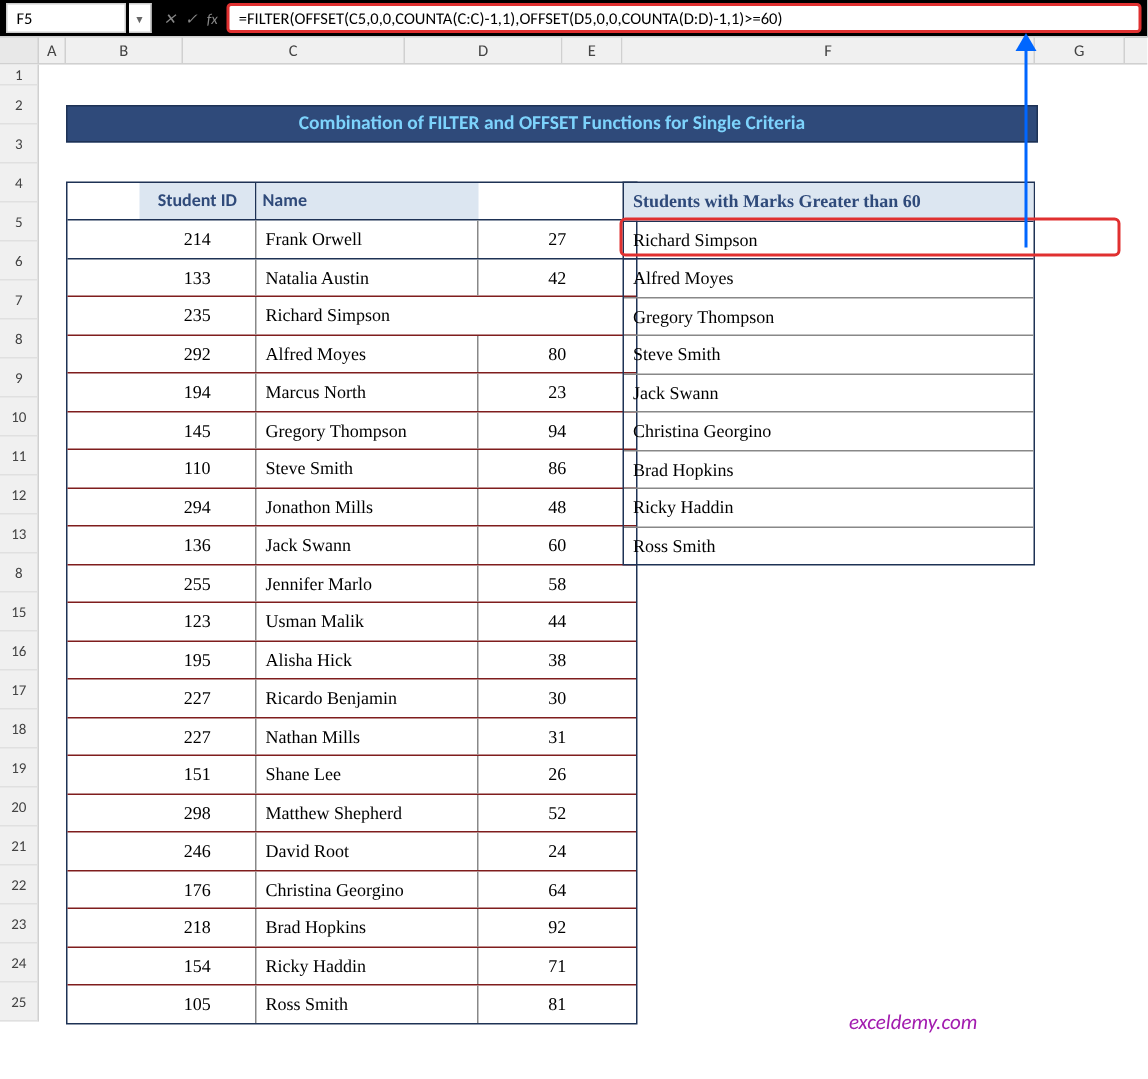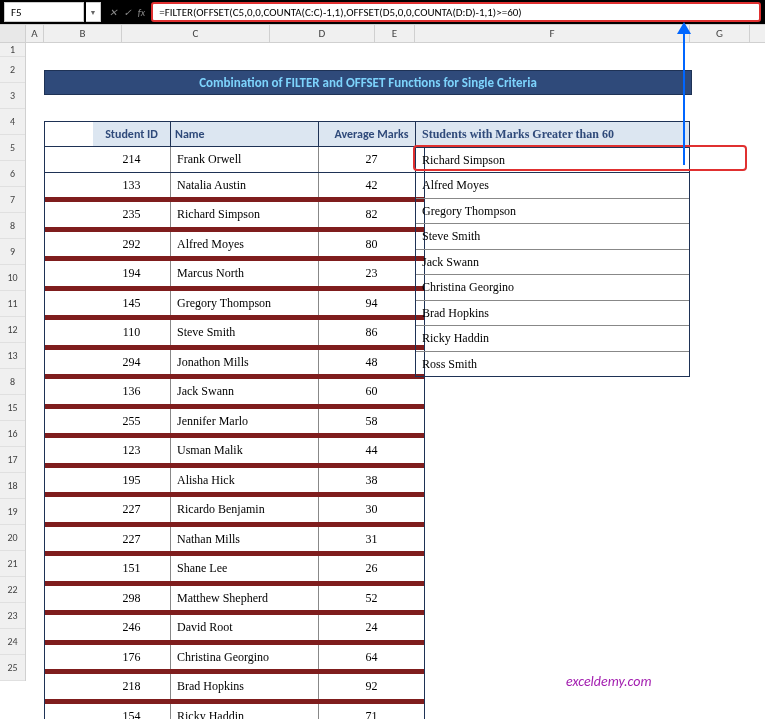--- a/index.html
+++ b/index.html
@@ -167,21 +167,21 @@
       font-weight: bold;
       text-align: center;
       padding: 4px;
       border-right: 1px solid #1e3255;
       font-size: 12px;
       height: 24px;
       line-height: 16px;
     }
     .table1 .row {
       display: flex;
-      border-bottom: 5px solid #7f1d1d;
+      border-bottom: 1px solid #7f1d1d;
     }
     .table1 .row:first-child {
       border-bottom: 1px solid #1e3255;
     }
     .table1 .row:last-child {
       border-bottom: none;
     }
     .td {
       padding: 3px 6px;
       border-right: 1px solid #888;
@@ -296,37 +296,35 @@
         <div class="row-h">24</div>
         <div class="row-h">25</div>
       </div>
     <div class="cells">
       <div class="title-banner">Combination of FILTER and OFFSET Functions for Single Criteria</div>
 
       <div class="table1">
         <div class="row">
           <div class="th c-id">Student ID</div>
           <div class="th c-name">Name</div>
-          <div class="th c-marks">Average Marks</div>
         </div>
         <div id="table1-body">
             <div class="row">
               <div class="td c-id">214</div>
               <div class="td c-name">Frank Orwell</div>
               <div class="td c-marks">27</div>
             </div>
             <div class="row">
               <div class="td c-id">133</div>
               <div class="td c-name">Natalia Austin</div>
               <div class="td c-marks">42</div>
             </div>
             <div class="row">
               <div class="td c-id">235</div>
               <div class="td c-name">Richard Simpson</div>
-              <div class="td c-marks">82</div>
             </div>
             <div class="row">
               <div class="td c-id">292</div>
               <div class="td c-name">Alfred Moyes</div>
               <div class="td c-marks">80</div>
             </div>
             <div class="row">
               <div class="td c-id">194</div>
               <div class="td c-name">Marcus North</div>
               <div class="td c-marks">23</div>

